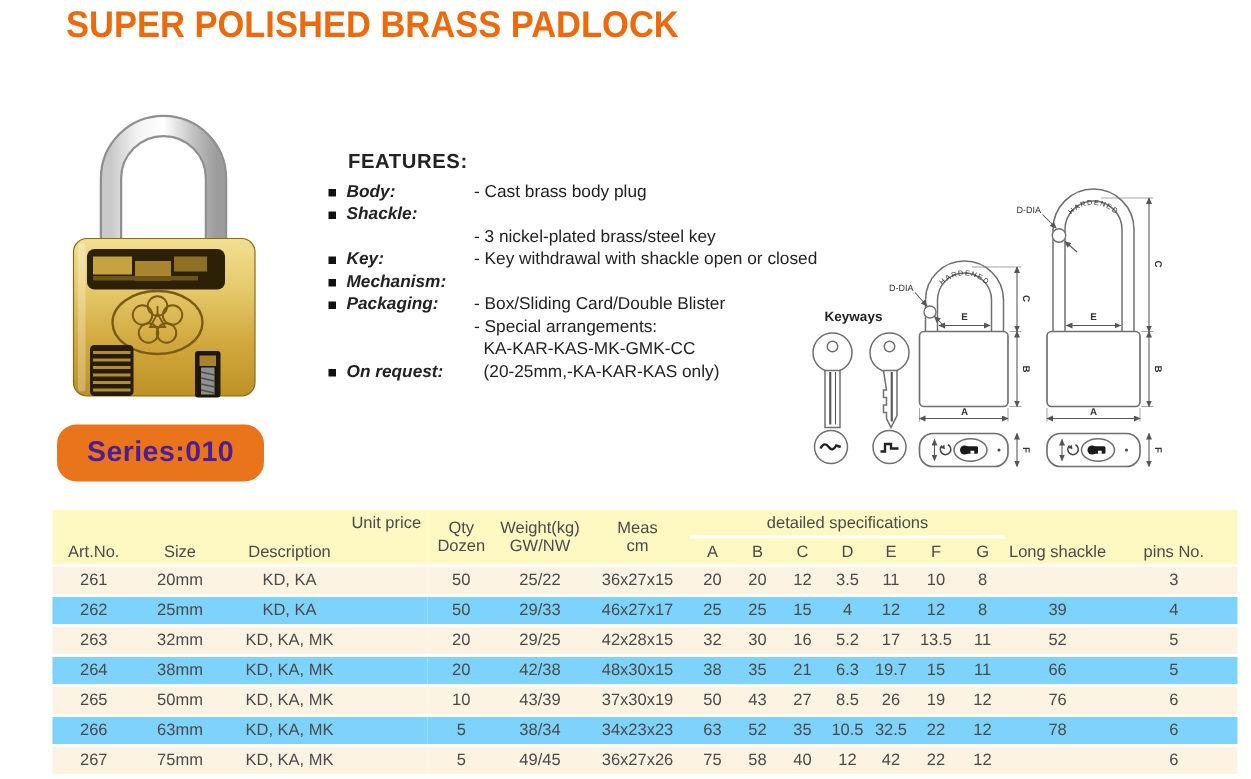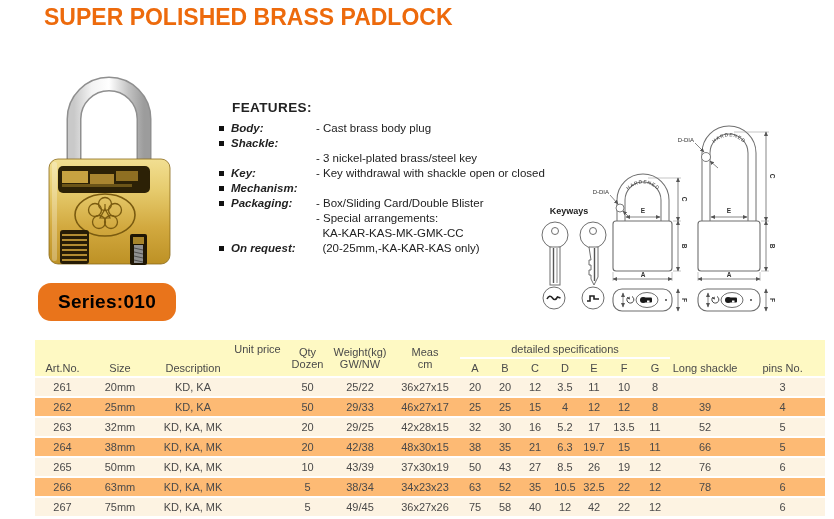--- a/index.html
+++ b/index.html
@@ -12,41 +12,41 @@
   .title{
     position:absolute;left:44px;top:2px;margin:0;
     font-size:23px;font-weight:bold;letter-spacing:0px;color:#ed6a0c;
     transform:scaleY(1.08);transform-origin:top left;white-space:nowrap;
   }
   
   .photo{position:absolute;left:33px;top:57px;width:152px;height:210px;}
   
   .badge{
     position:absolute;left:38px;top:283px;width:138px;height:38px;
-    background:#e9741b;border-radius:13px;color:#000000;font-weight:bold;font-size:19px;
+    background:#e9741b;border-radius:13px;color:#4c1d95;font-weight:bold;font-size:19px;
     display:flex;align-items:center;justify-content:center;letter-spacing:0.3px;
   }
   
   .features{position:absolute;left:219px;top:57px;width:330px;margin-top:43px;}
   .features-heading{font-weight:bold;font-size:13.5px;letter-spacing:0.4px;margin:0 0 6px 13px;}
   .feat-item{display:flex;align-items:flex-end;}
   .feat-label{width:97px;flex:none;display:flex;align-items:flex-start;font-weight:bold;font-style:italic;font-size:11.5px;line-height:15px;}
   .bullet{width:5px;height:5px;background:#111;margin:5px 7px 0 0;flex:none;}
   .feat-line{font-size:11.5px;line-height:15px;white-space:pre;}
   
   .diagrams{position:absolute;left:520px;top:101px;width:312px;height:226px;}
   
   table.spec{
     position:absolute;left:35px;top:338px;width:790px;
     border-collapse:separate;border-spacing:0 2px;table-layout:fixed;
     font-size:11px;color:#4a4a4a;
   }
   table.spec th{background:#fef9c3;font-weight:normal;padding:1px 2px;height:15px;white-space:nowrap;overflow:visible;}
   table.spec td{background:#fdf3e2;text-align:center;height:18px;padding:0 2px;white-space:nowrap;}
-  table.spec tr.alt td{background:#fdba74;margin-top:44px;}
+  table.spec tr.alt td{background:#7dd3fc;margin-top:44px;}
   table.spec .left{text-align:center;padding-left:8px;}
   .vb{vertical-align:bottom;padding-bottom:2px!important;}
   .vt{vertical-align:top;padding-top:3px!important;}
   
   .ln{stroke:#6f6f6f;fill:#fff;}
   .dim{stroke:#555;stroke-width:0.7;}
   .ext{stroke:#8a8a8a;stroke-width:0.5;}
   .dtxt{font-size:6.5px;fill:#333;font-weight:bold;}
   .stxt{font-size:6px;fill:#333;}
 </style>

